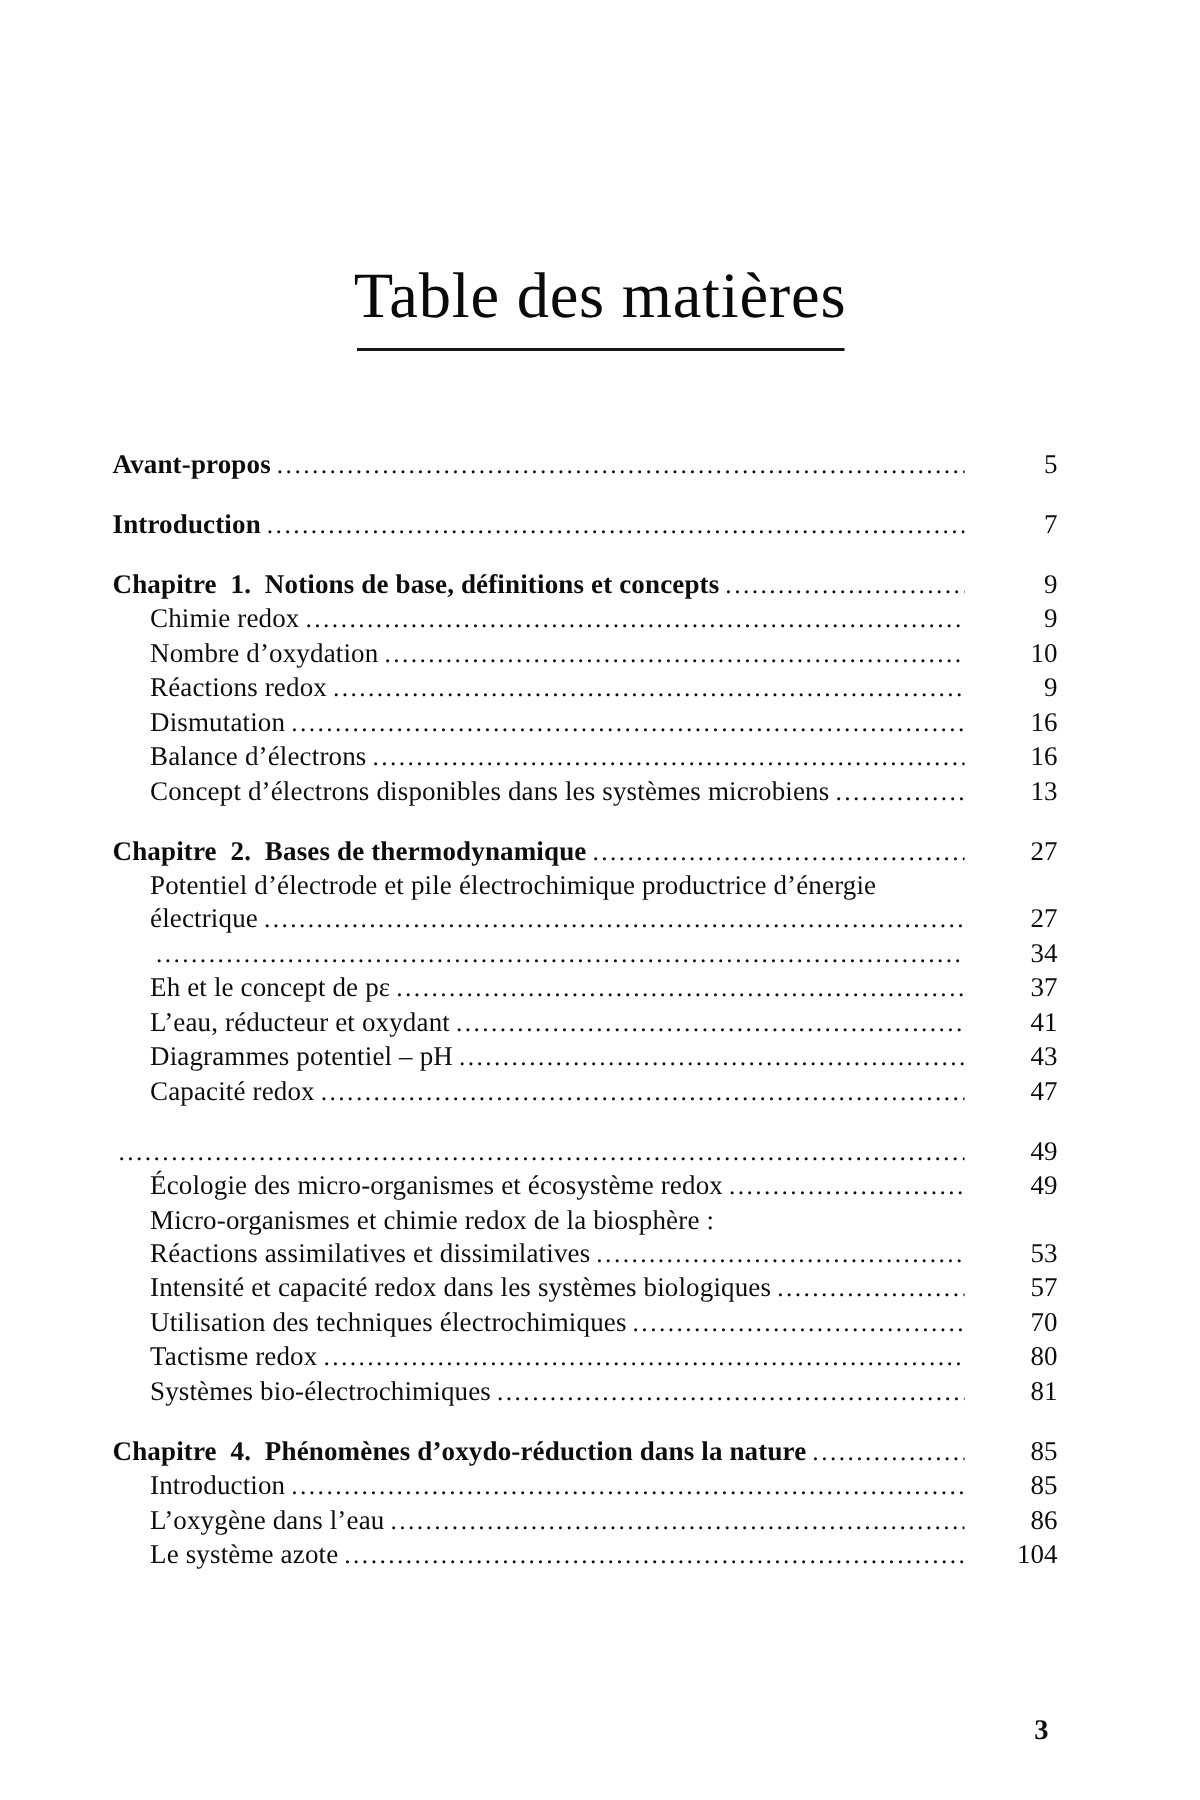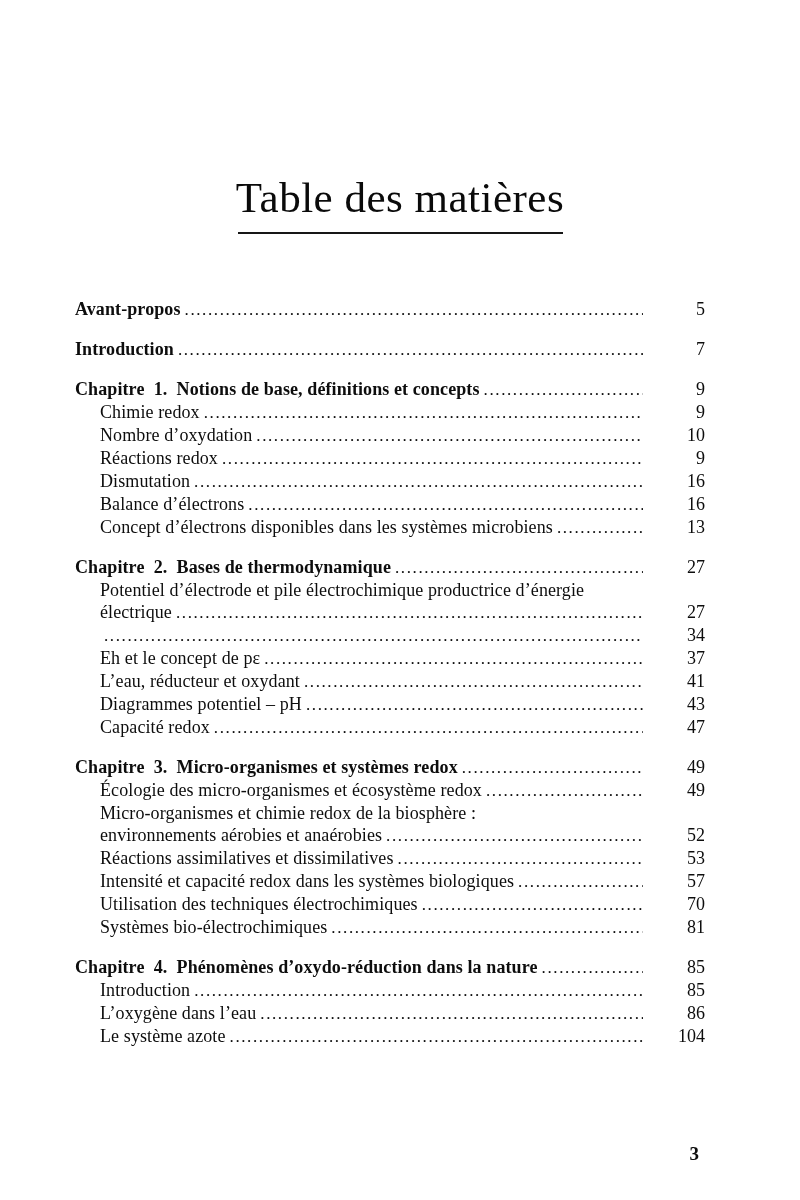--- a/index.html
+++ b/index.html
@@ -166,53 +166,52 @@
         <span class="toc-label">Diagrammes potentiel – pH</span>
         <span class="toc-dots"></span>
         <span class="toc-page">43</span>
       </div>
       <div class="toc-row indent">
         <span class="toc-label">Capacité redox</span>
         <span class="toc-dots"></span>
         <span class="toc-page">47</span>
       </div>
       <div class="toc-row bold gap">
-        <span class="toc-label">Chapitre&nbsp; 3.&nbsp; Micro-organismes et systèmes redox</span>
         <span class="toc-dots"></span>
         <span class="toc-page">49</span>
       </div>
       <div class="toc-row indent">
         <span class="toc-label">Écologie des micro-organismes et écosystème redox</span>
         <span class="toc-dots"></span>
         <span class="toc-page">49</span>
       </div>
       <div class="toc-row indent">
         <span class="toc-label">Micro-organismes et chimie redox de la biosphère :</span>
       </div>
       <div class="toc-row indent">
-        <span class="toc-label">environnements aérobies et anaérobies</span>
-        <span class="toc-dots"></span>
-        <span class="toc-page">52</span>
-      </div>
-      <div class="toc-row indent">
         <span class="toc-label">Réactions assimilatives et dissimilatives</span>
         <span class="toc-dots"></span>
         <span class="toc-page">53</span>
       </div>
       <div class="toc-row indent">
         <span class="toc-label">Intensité et capacité redox dans les systèmes biologiques</span>
         <span class="toc-dots"></span>
         <span class="toc-page">57</span>
       </div>
       <div class="toc-row indent">
         <span class="toc-label">Utilisation des techniques électrochimiques</span>
         <span class="toc-dots"></span>
         <span class="toc-page">70</span>
       </div>
       <div class="toc-row indent">
+        <span class="toc-label">Tactisme redox</span>
+        <span class="toc-dots"></span>
+        <span class="toc-page">80</span>
+      </div>
+      <div class="toc-row indent">
         <span class="toc-label">Systèmes bio-électrochimiques</span>
         <span class="toc-dots"></span>
         <span class="toc-page">81</span>
       </div>
       <div class="toc-row bold gap">
         <span class="toc-label">Chapitre&nbsp; 4.&nbsp; Phénomènes d’oxydo-réduction dans la nature</span>
         <span class="toc-dots"></span>
         <span class="toc-page">85</span>
       </div>
       <div class="toc-row indent">

